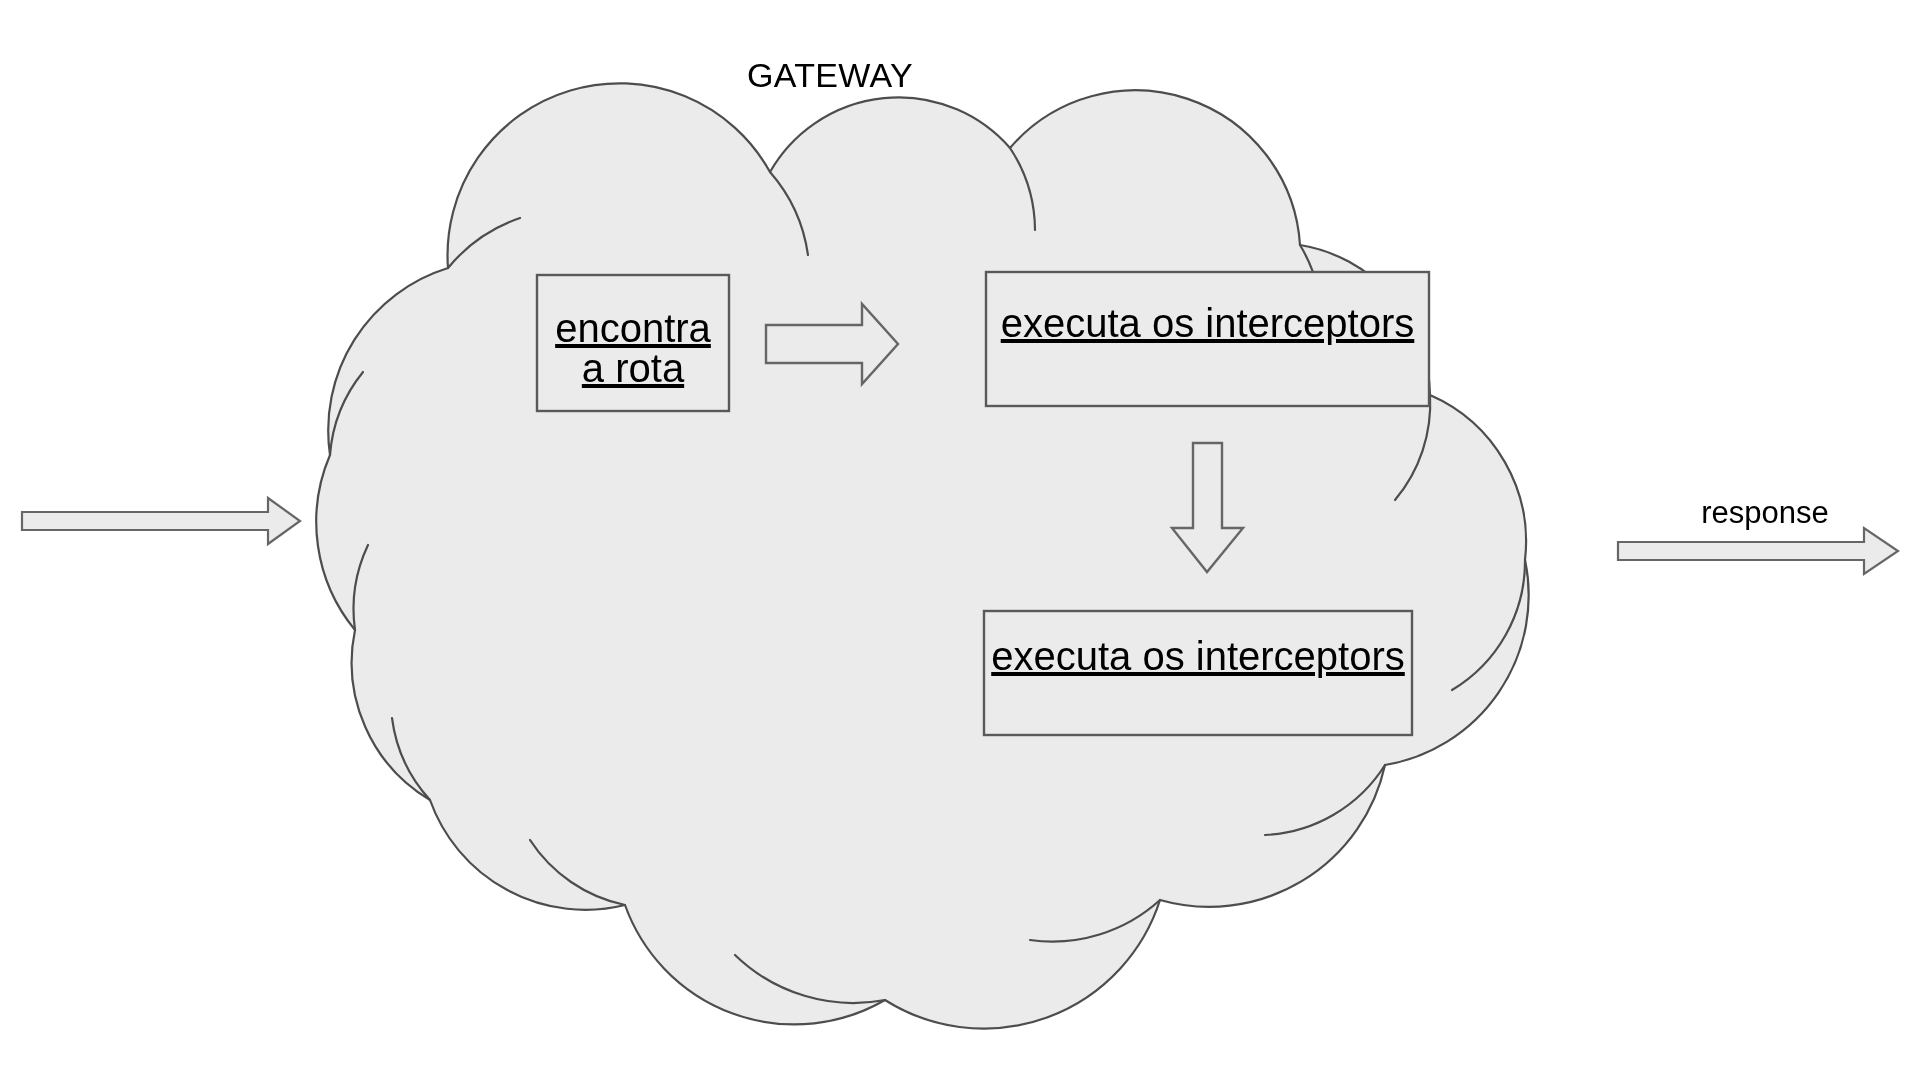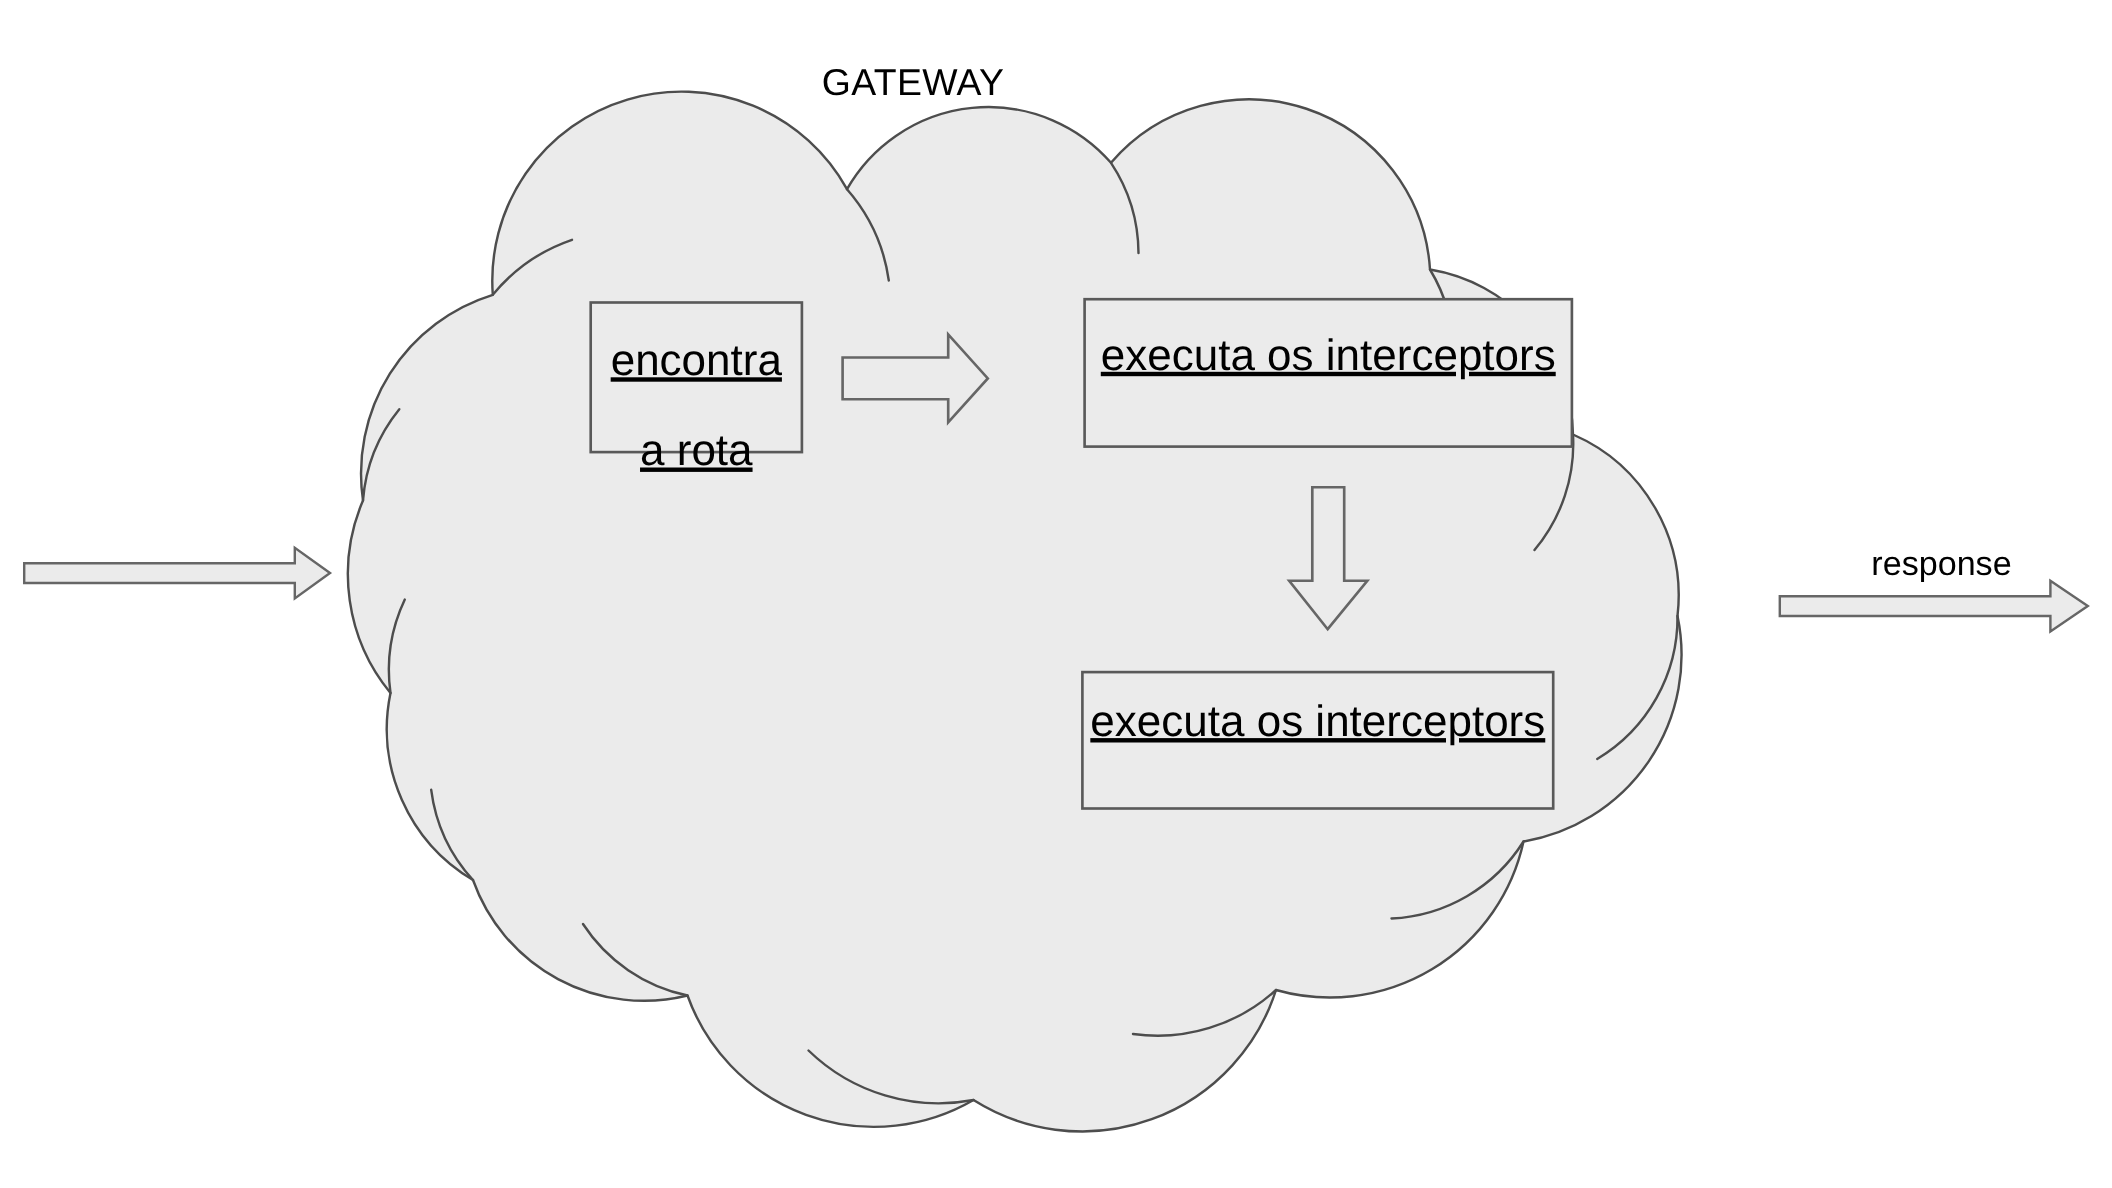--- a/index.html
+++ b/index.html
@@ -148,19 +148,19 @@
   </svg>
 
   <div class="label-layer">
 
     <div class="txt title-text" style="left:620px; top:55px; width:420px;">GATEWAY</div>
 
 
     <div class="txt flow-text" style="left:1640px; top:495px; width:250px;">response</div>
 
     <div class="txt box-text" style="left:537px; top:305px; width:192px;">encontra</div>
-    <div class="txt box-text" style="left:537px; top:345px; width:192px;margin-top:42px;">a rota</div>
+    <div class="txt box-text" style="left:537px; top:345px; width:192px;">a rota</div>
 
     <div class="txt box-text" style="left:986px; top:300px; width:443px;">executa os interceptors</div>
 
     <div class="txt box-text" style="left:984px; top:633px; width:428px;">executa os interceptors</div>
   </div>
 </div>
 
 </body></html>

